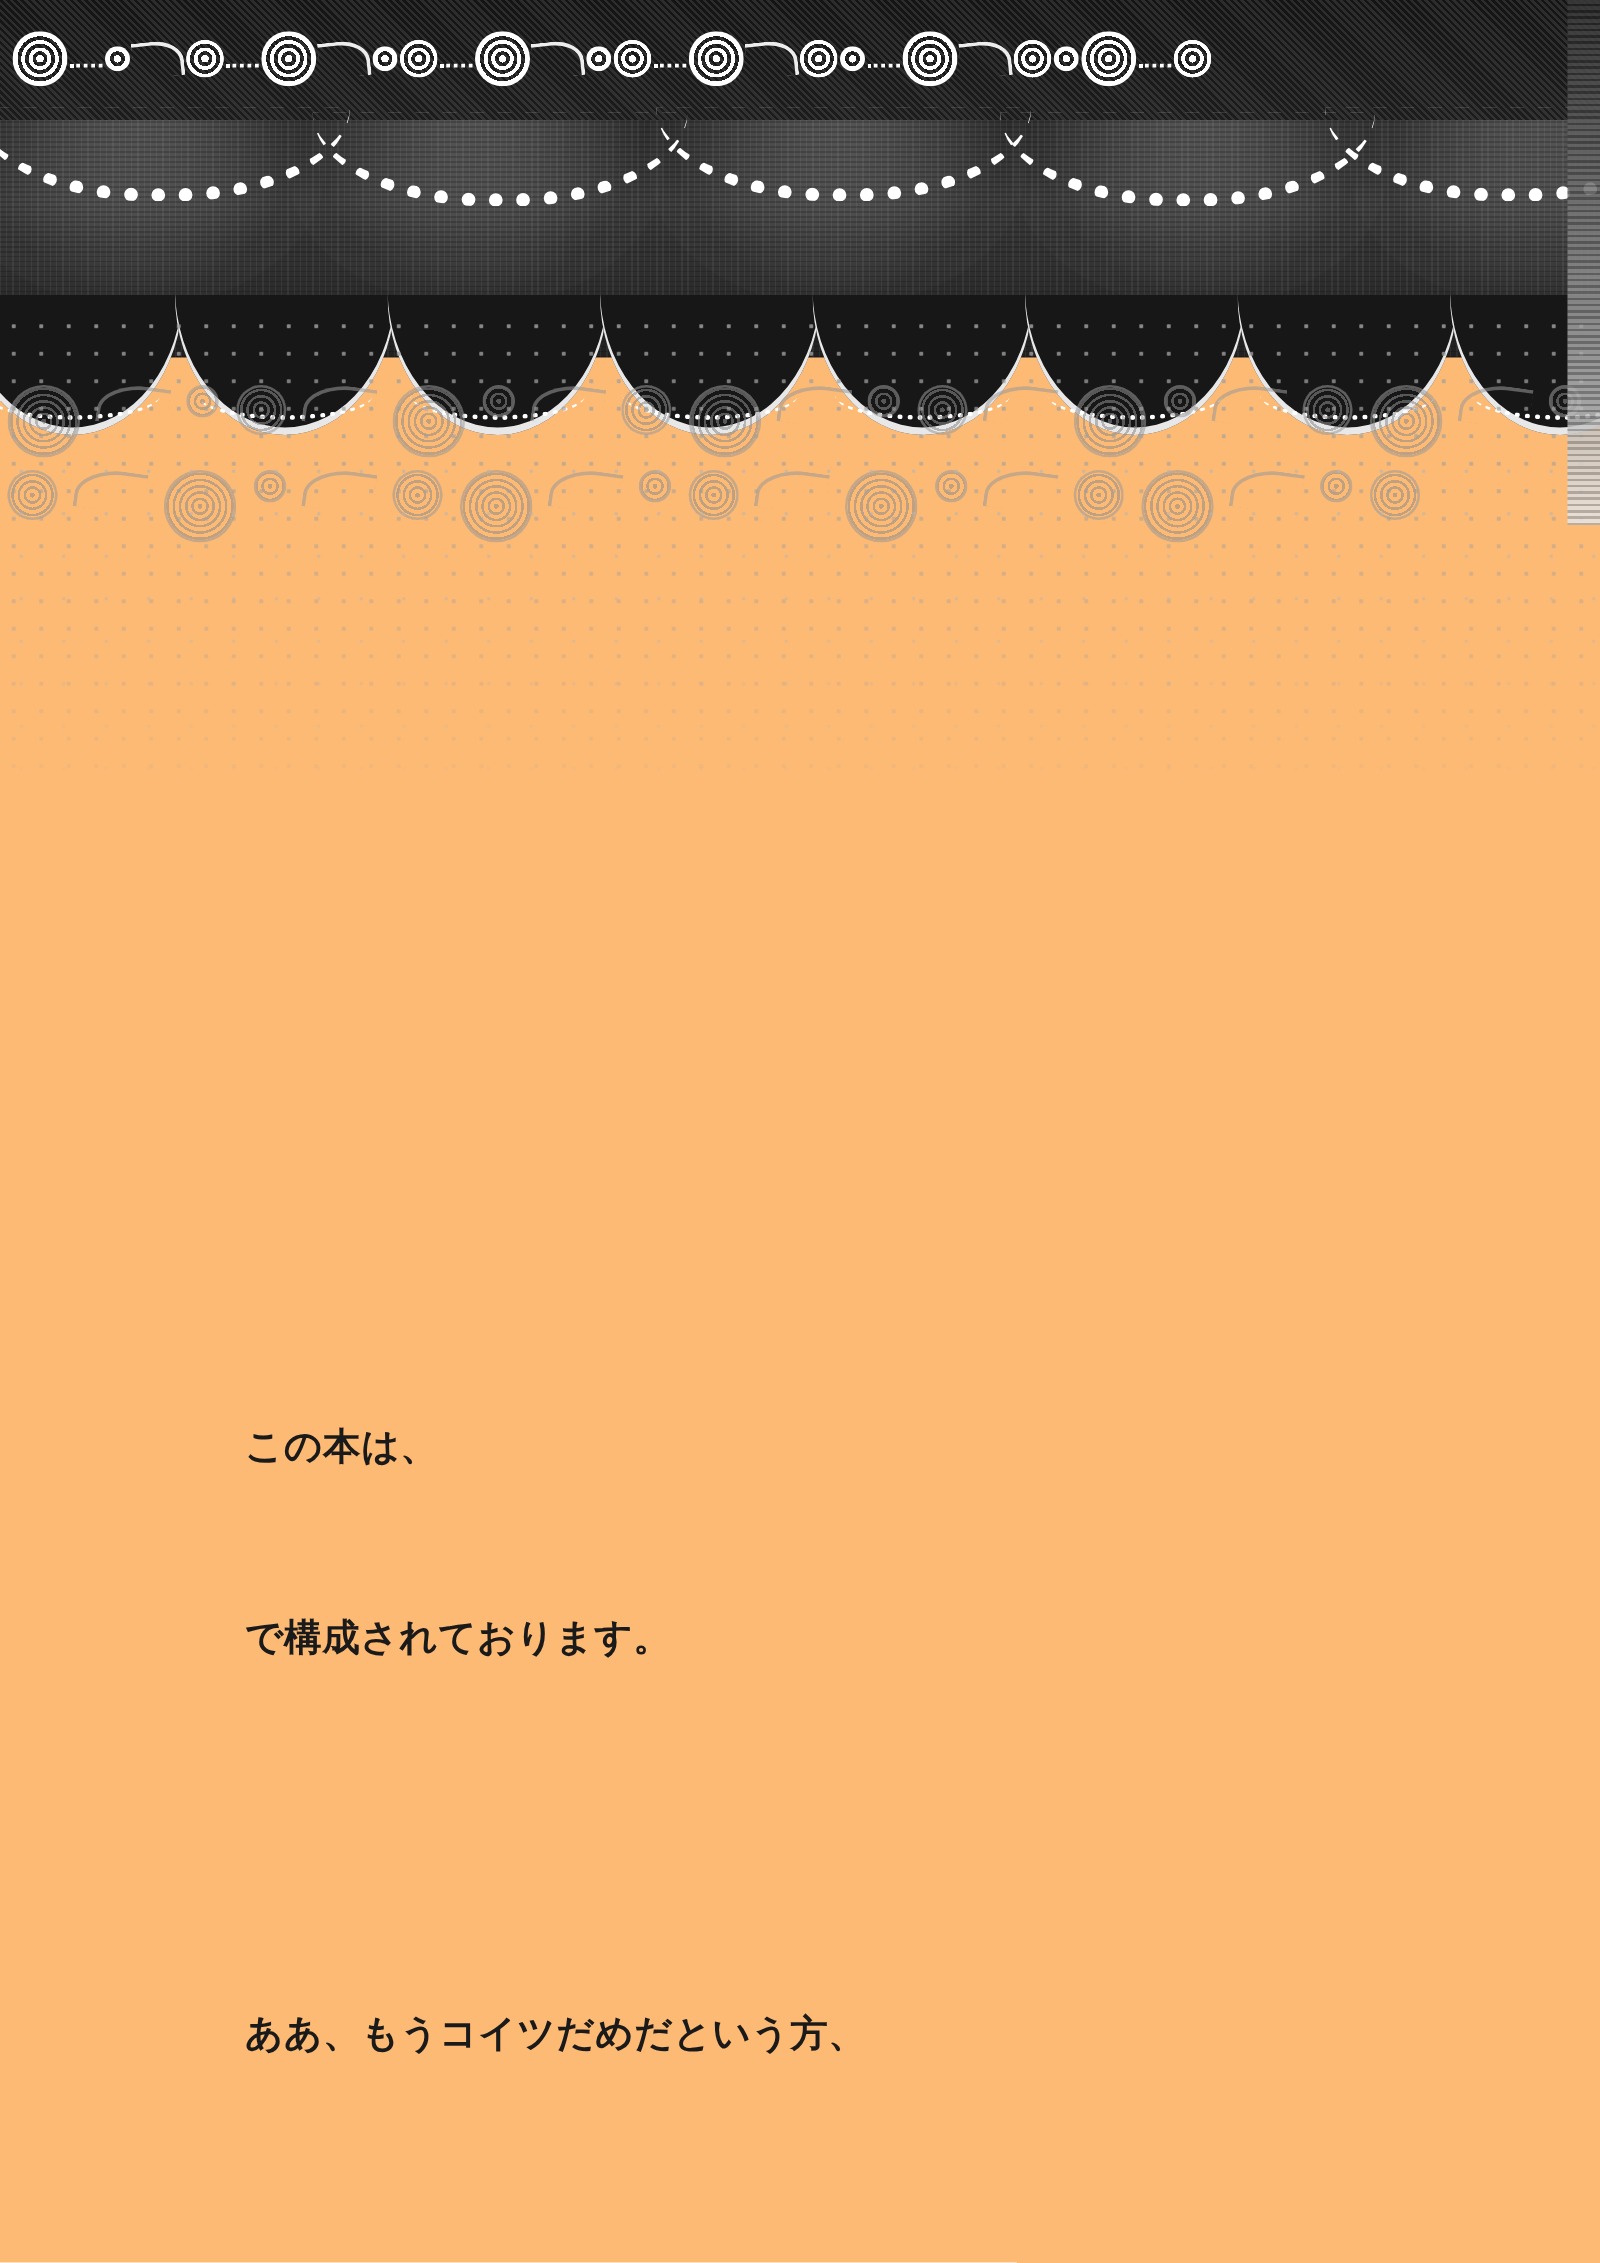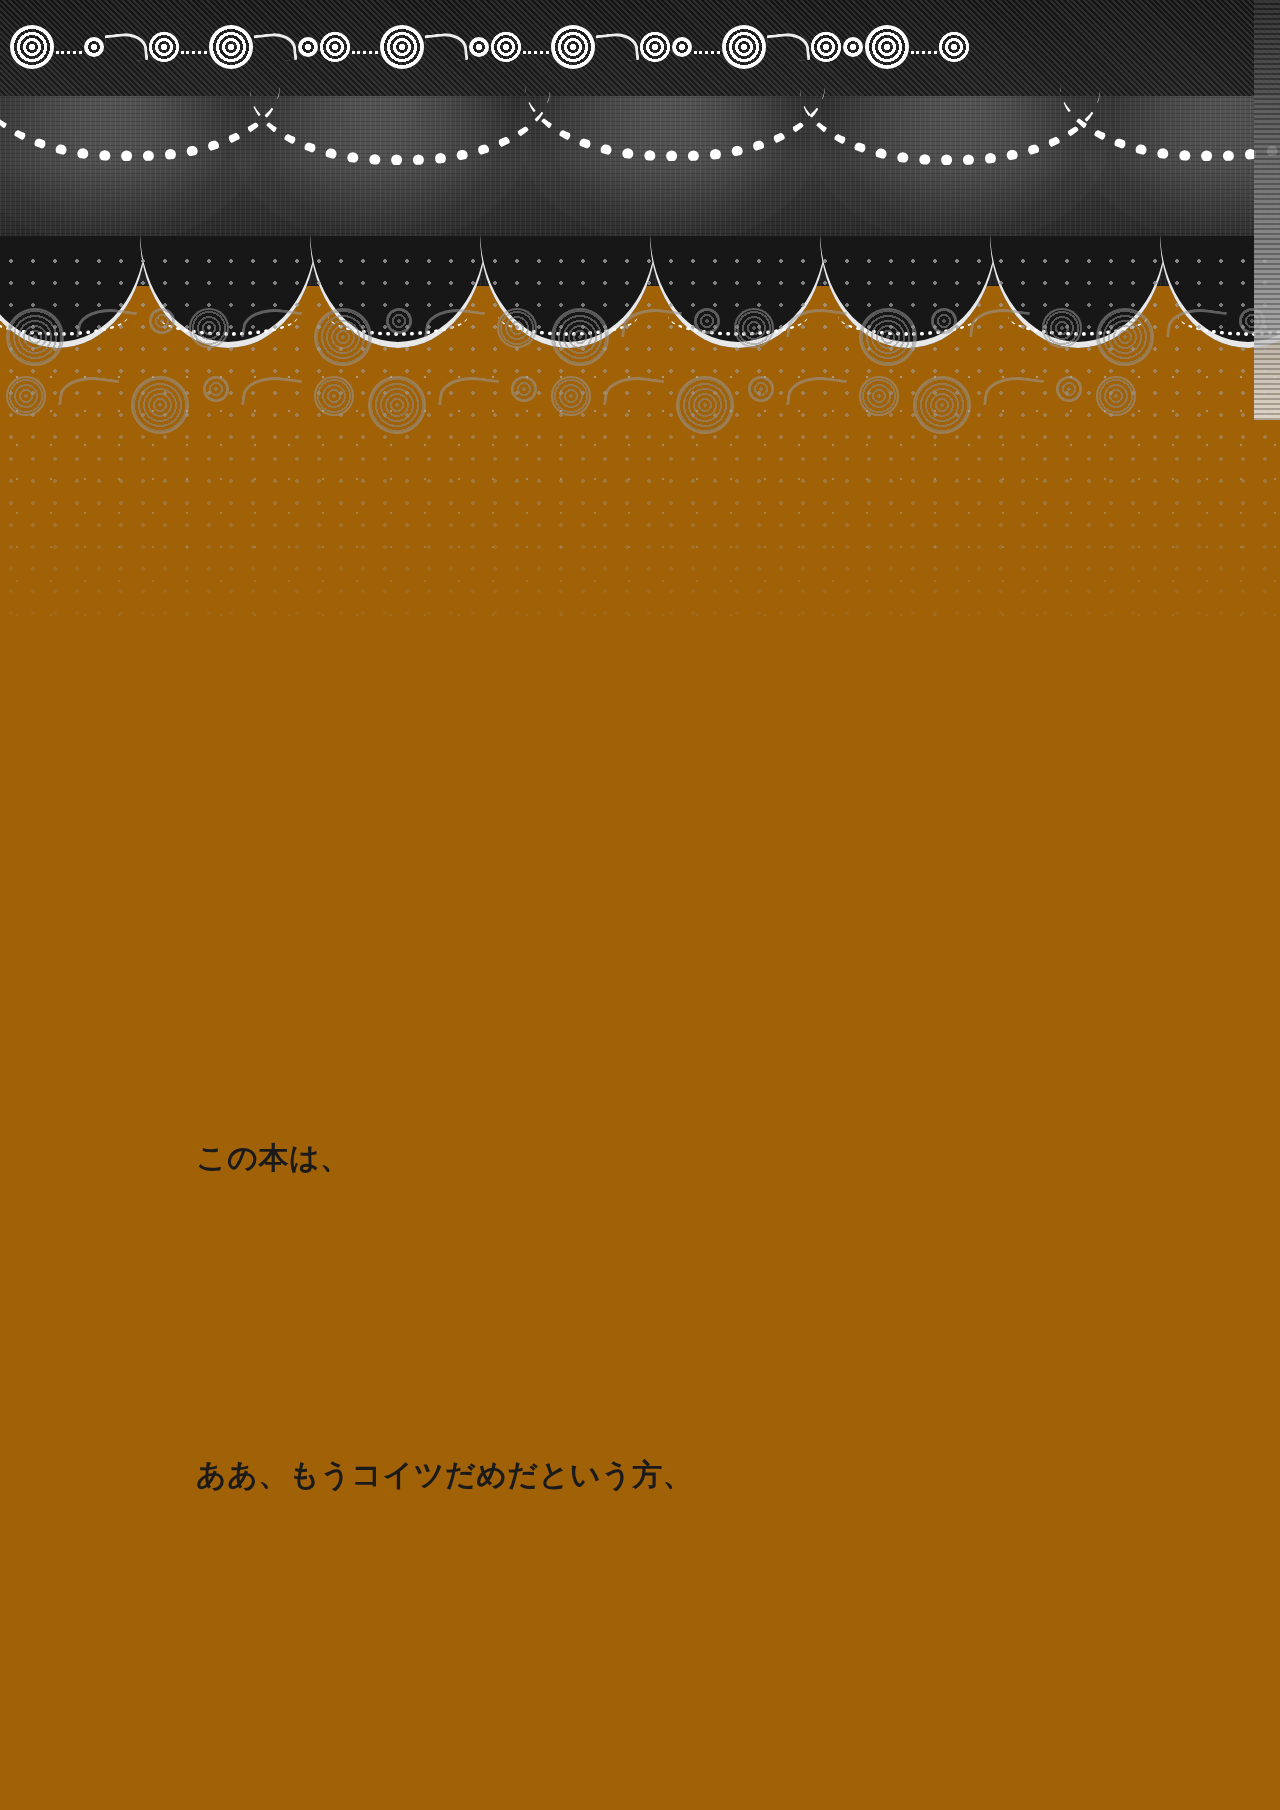--- a/index.html
+++ b/index.html
@@ -4,21 +4,21 @@
 <style>
   html, body {
     margin: 0;
     padding: 0;
     background: #ffffff;
   }
   .page {
     position: relative;
     width: 1280px;
     height: 1810px;
-    background: #a16207;
+    background: #fdba74;
     overflow: hidden;
     font-family: "Liberation Sans", sans-serif;
   }
 
   
   .deco {
     position: absolute;
     left: 0;
     top: 0;
     width: 1280px;
@@ -366,20 +366,21 @@
     </div>
 
     <div class="halftone"></div>
     <div class="halftone2"></div>
     <div class="edge-photo"></div>
   </div>
 
   <div class="text-block">
     <p class="para first">
       <span class="line">この本は、</span>
+      <span class="line">で構成されております。</span>
     </p>
     <p class="para second">
       <span class="line">ああ、もうコイツだめだという方、</span>
       
       
       
       
     </p>
   </div>
 

